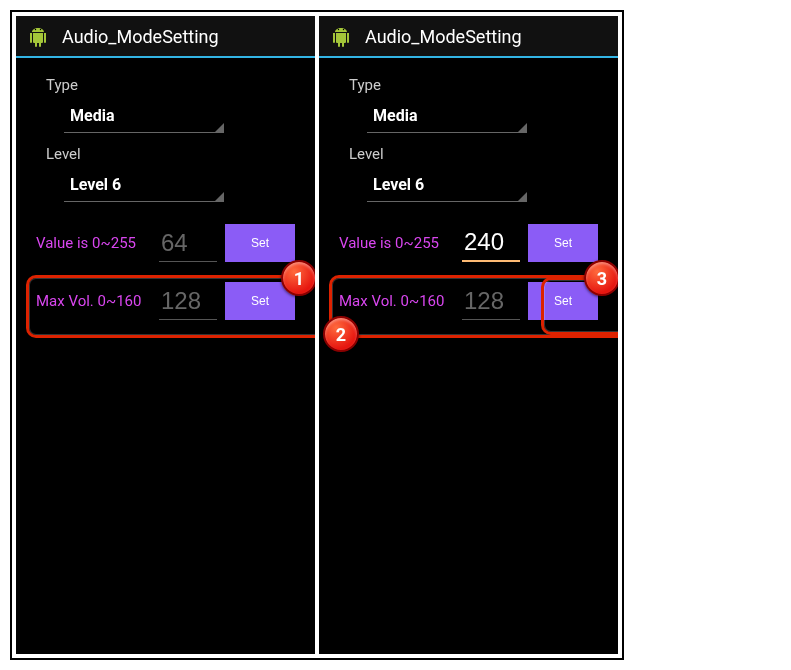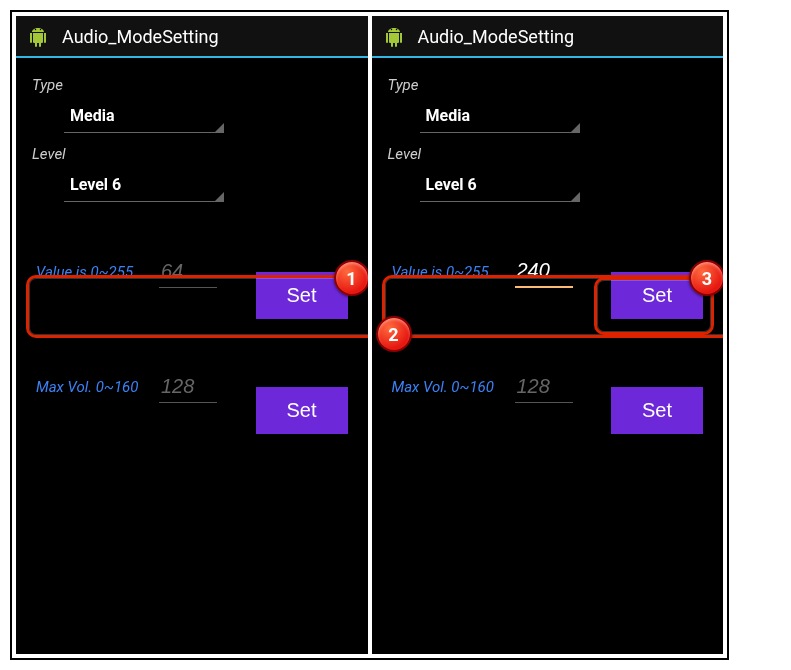--- a/index.html
+++ b/index.html
@@ -4,21 +4,21 @@
   <style>
     * { box-sizing: border-box; margin: 0; padding: 0; }
     body {
       background: #fff;
       font-family: Roboto, Arial, sans-serif;
       width: 791px;
       height: 670px;
       position: relative;
     }
     .container {
-      width: 719px;
+      width: 614px;
       height: 650px;
       margin: 10px;
       border: 2px solid #000;
       display: flex;
       background: #fff;
     }
     .screen {
       flex: 1;
       background: #000;
       position: relative;
@@ -49,22 +49,21 @@
       font-size: 18px;
       font-weight: 400;
     }
     .content {
       padding: 10px 16px;
       color: #ccc;
     }
     .label {
       color: #ccc;
       font-size: 15px;
-      margin: 8px 0 4px;
-      font-style: italic;
+      margin: 8px 14px 4px;
     }
     .spinner {
       margin: 0 0 12px 32px;
       width: 160px;
       position: relative;
       padding: 8px 24px 8px 6px;
       color: #fff;
       font-size: 16px;
       background: linear-gradient(to top, #666 0%, #666 1px, transparent 1px);
       font-weight: bold;
@@ -79,52 +78,49 @@
       border-left: 10px solid transparent;
       border-bottom: 10px solid #666;
     }
     .row {
       display: flex;
       align-items: center;
       padding: 10px 4px;
       gap: 8px;
     }
     .row-label {
-      color: #3b82f6;
+      color: #d946ef;
       font-size: 15px;
       flex: 0 0 115px;
-      font-style: italic;
     }
     .row-input {
       background: transparent;
       border: none;
       border-bottom: 1px solid #555;
       color: #888;
-      font-size: 20px;
+      font-size: 24px;
       width: 58px;
       text-align: left;
       padding: 4px 2px;
       outline: none;
-      font-style: italic;
     }
     .row-input.active {
       border-bottom: 2px solid #fdba74;
       color: #fff;
     }
     .row-input::placeholder { color: #666; }
     .btn {
-      background: #6d28d9;
+      background: #8b5cf6;
       color: #fff;
       border: none;
       padding: 12px 0;
       width: 92px;
-      font-size: 20px;
+      font-size: 12px;
       margin-left: auto;
       cursor: pointer;
-      margin-top: 48px;
     }
     .highlight {
       border: 3px solid #d20;
       border-radius: 10px;
       position: absolute;
       pointer-events: none;
       box-shadow: 0 0 0 1px rgba(255,255,255,0.2) inset;
     }
     .hl1 { left: 10px; top: 259px; width: 358px; height: 63px; }
     .hl2 { left: 10px; top: 259px; width: 358px; height: 63px; }

